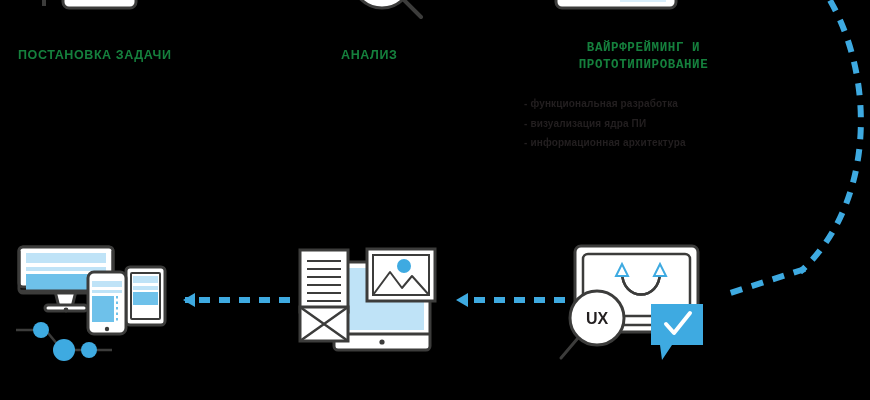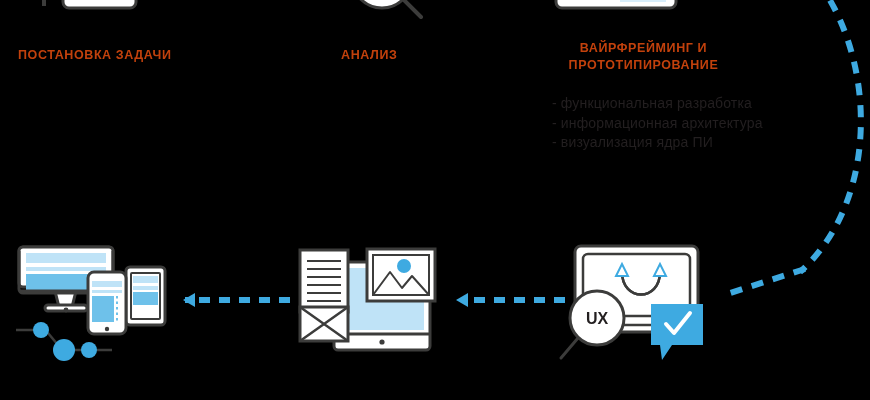--- a/index.html
+++ b/index.html
@@ -14,39 +14,39 @@
     font-family: "Liberation Sans", sans-serif;
   }
   #stage {
     position: relative;
     width: 870px;
     height: 400px;
     background: #000000;
   }
   .stage-label {
     position: absolute;
-    color: #c2410c;
+    color: #15803d;
     font-weight: bold;
     font-size: 12.5px;
     letter-spacing: 0.6px;
     line-height: 17px;
     text-transform: uppercase;
     white-space: pre-line;
   }
   #label-1 { left: 18px;  top: 47px;  }
   #label-2 { left: 341px; top: 47px;  }
-  #label-3 { left: 556px; top: 40px; text-align: center; width: 175px; }
+  #label-3 { left: 556px; top: 40px; text-align: center; width: 175px; font-family: Liberation Mono, monospace; }
   .bullets {
     position: absolute;
-    left: 552px;
+    left: 524px;
     top: 94px;
     width: 210px;
     color: #231f20;
-    font-size: 14px;
-    font-weight: normal;
+    font-size: 10px;
+    font-weight: bold;
     line-height: 19.5px;
     letter-spacing: 0.15px;
   }
   .bullets div { white-space: nowrap; }
   .svg-layer {
     position: absolute;
     left: 0;
     top: 0;
     width: 870px;
     height: 400px;
@@ -198,17 +198,17 @@
 
   <div class="stage-label" id="label-1">ПОСТАНОВКА ЗАДАЧИ</div>
 
   <div class="stage-label" id="label-2">АНАЛИЗ</div>
 
   <div class="stage-label" id="label-3">ВАЙРФРЕЙМИНГ И
 ПРОТОТИПИРОВАНИЕ</div>
 
   <div class="bullets">
     <div>- функциональная разработка</div>
+    <div>- визуализация ядра ПИ</div>
     <div>- информационная архитектура</div>
-    <div>- визуализация ядра ПИ</div>
   </div>
 
 </div>
 
 </body></html>

